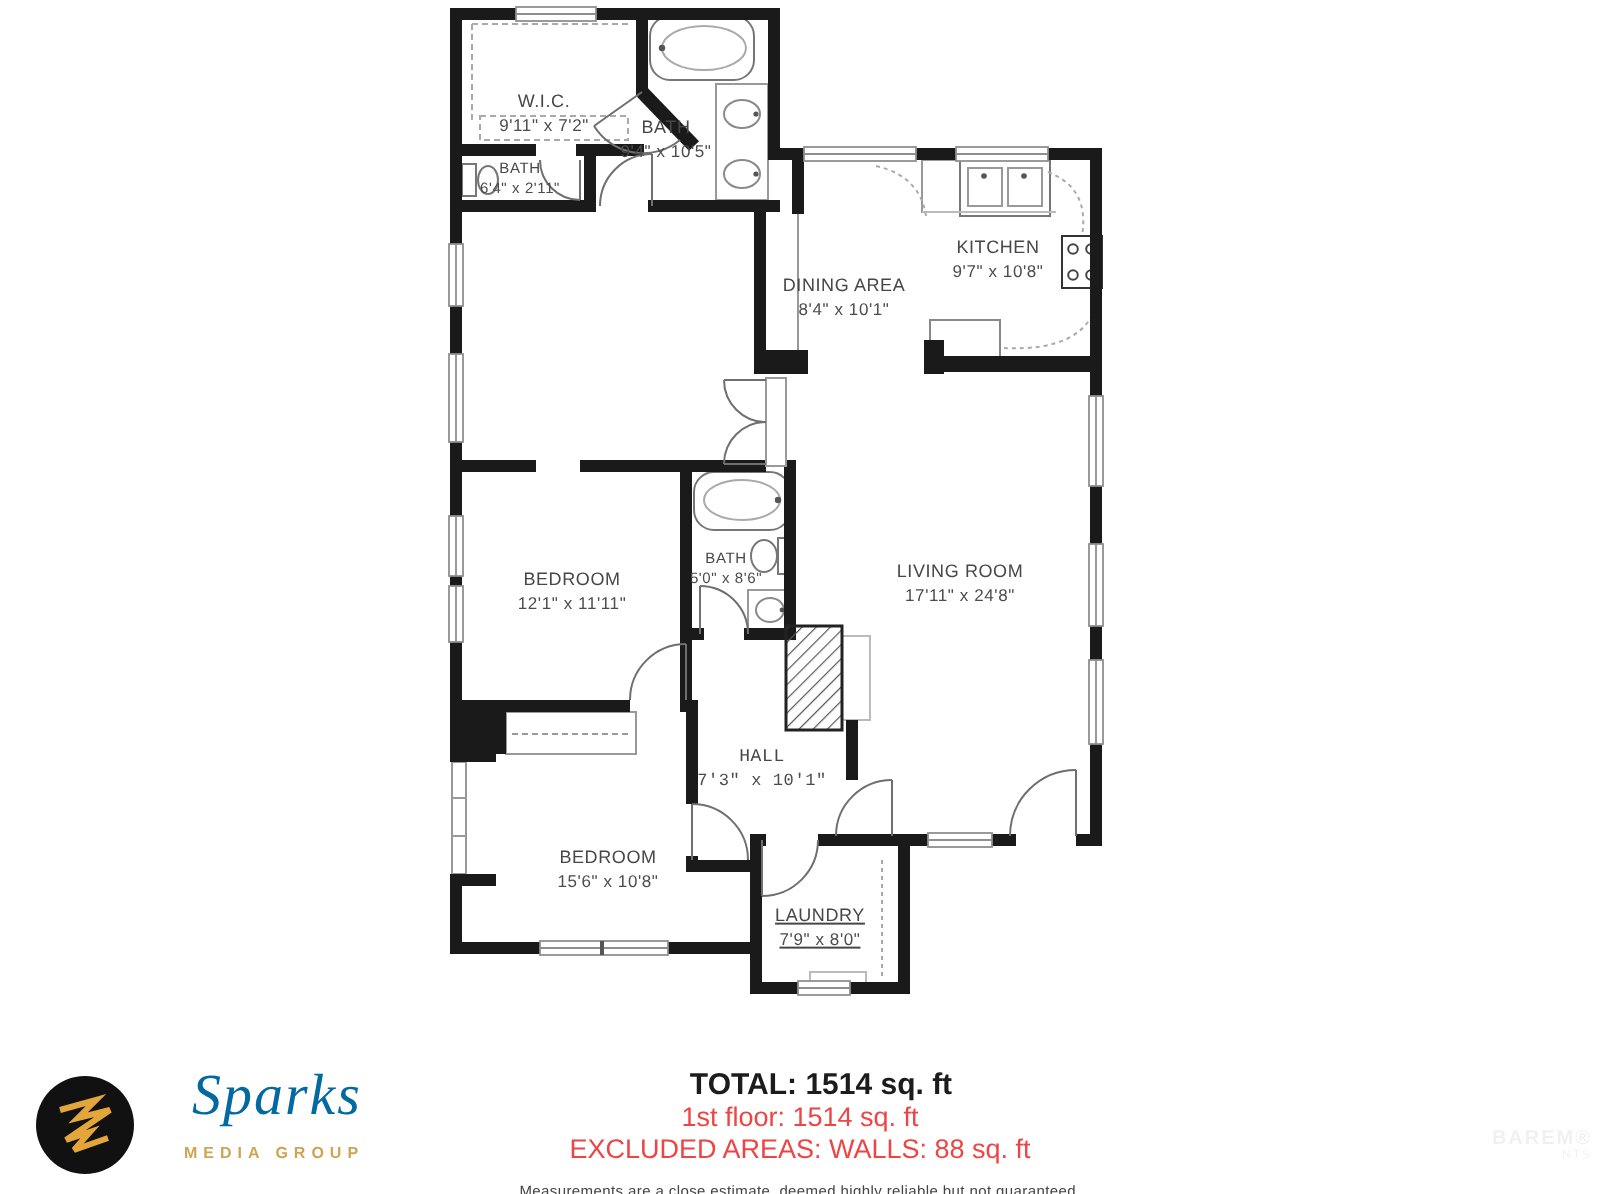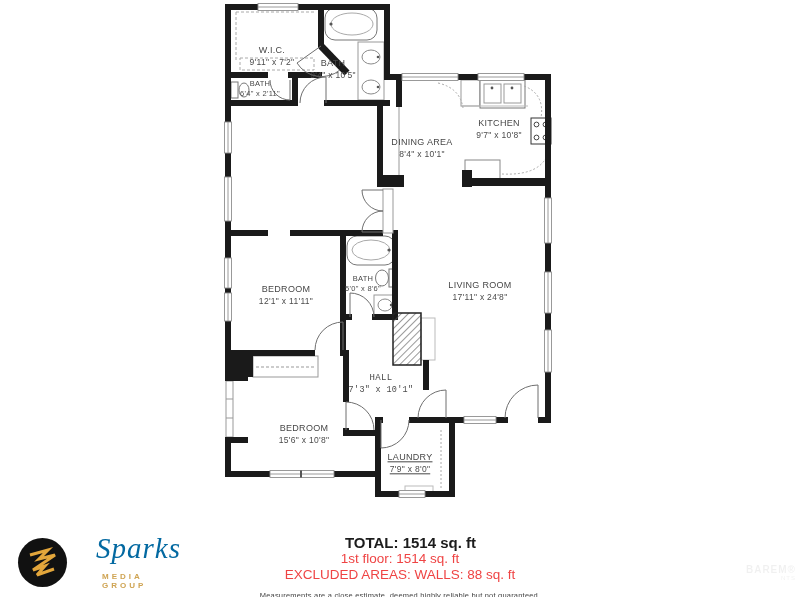--- a/index.html
+++ b/index.html
@@ -13,21 +13,21 @@
   .room-label.tiny .dims{font-size:7.5px;}
   #summary{position:absolute;left:0;right:0;top:534px;text-align:center;color:#1c1c1c;}
   #summary .total{font-size:15px;font-weight:bold;line-height:1.15;padding-left:21px;}
   #summary .floor,#summary .excluded{font-size:13.5px;line-height:1.2;color:#ef4444;}
   #summary .disclaimer{font-size:7.5px;color:#444;margin-top:7px;letter-spacing:.2px;}
   #logo{position:absolute;left:16px;top:536px;width:170px;height:55px;}
   #logo .badge{position:absolute;left:2px;top:2px;width:49px;height:49px;border-radius:50%;
     background:#111;}
   #logo .script{position:absolute;left:48px;top:-4px;font-family:Liberation Serif, serif;
     font-style:italic;font-size:29px;color:#0369a1;letter-spacing:1px;margin-left:32px;}
-  #logo .subtitle{position:absolute;left:50px;top:36px;font-size:8px;letter-spacing:3px;
+  #logo .subtitle{position:absolute;left:40px;top:36px;font-size:8px;letter-spacing:3px;
     color:#cfa453;font-weight:bold;padding-left:36px;}
   #watermark{position:absolute;right:4px;top:565px;text-align:right;opacity:0.055;color:#000;}
   #watermark .wm1{font-size:10px;font-weight:bold;letter-spacing:1px;line-height:1;}
   #watermark .wm2{font-size:6px;letter-spacing:1px;line-height:1.2;}
 </style>
 </head>
 <body>
 
 <div id="page">
 

